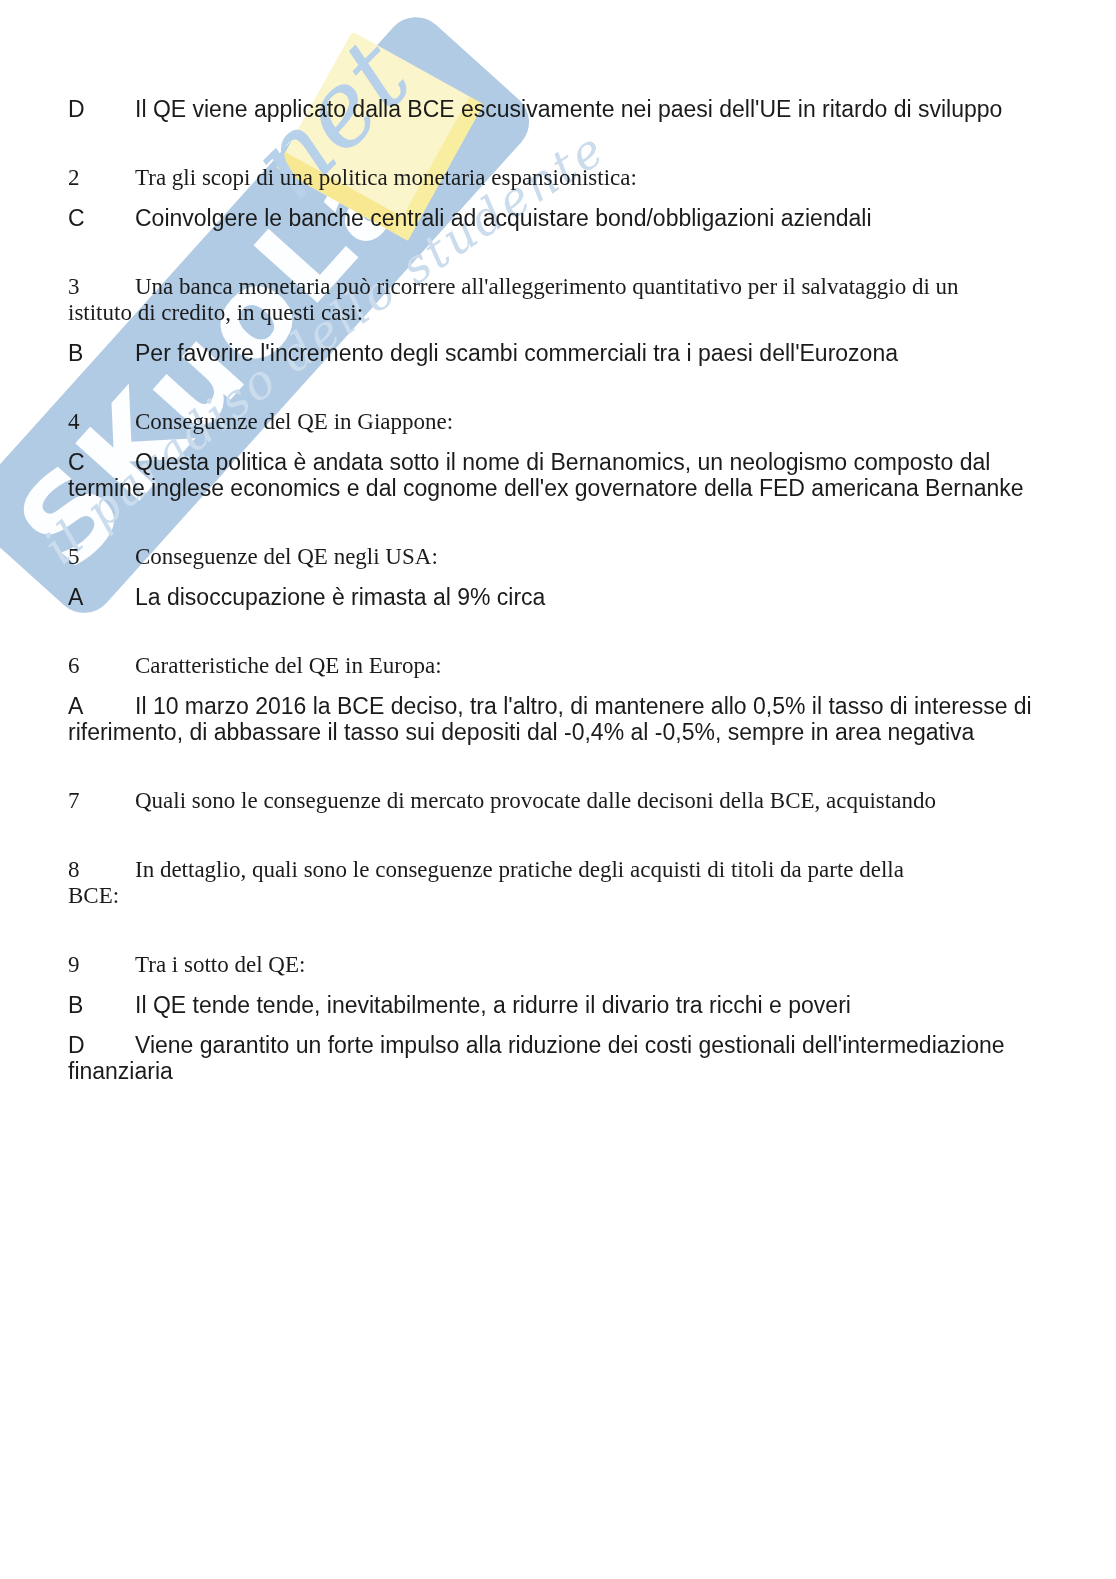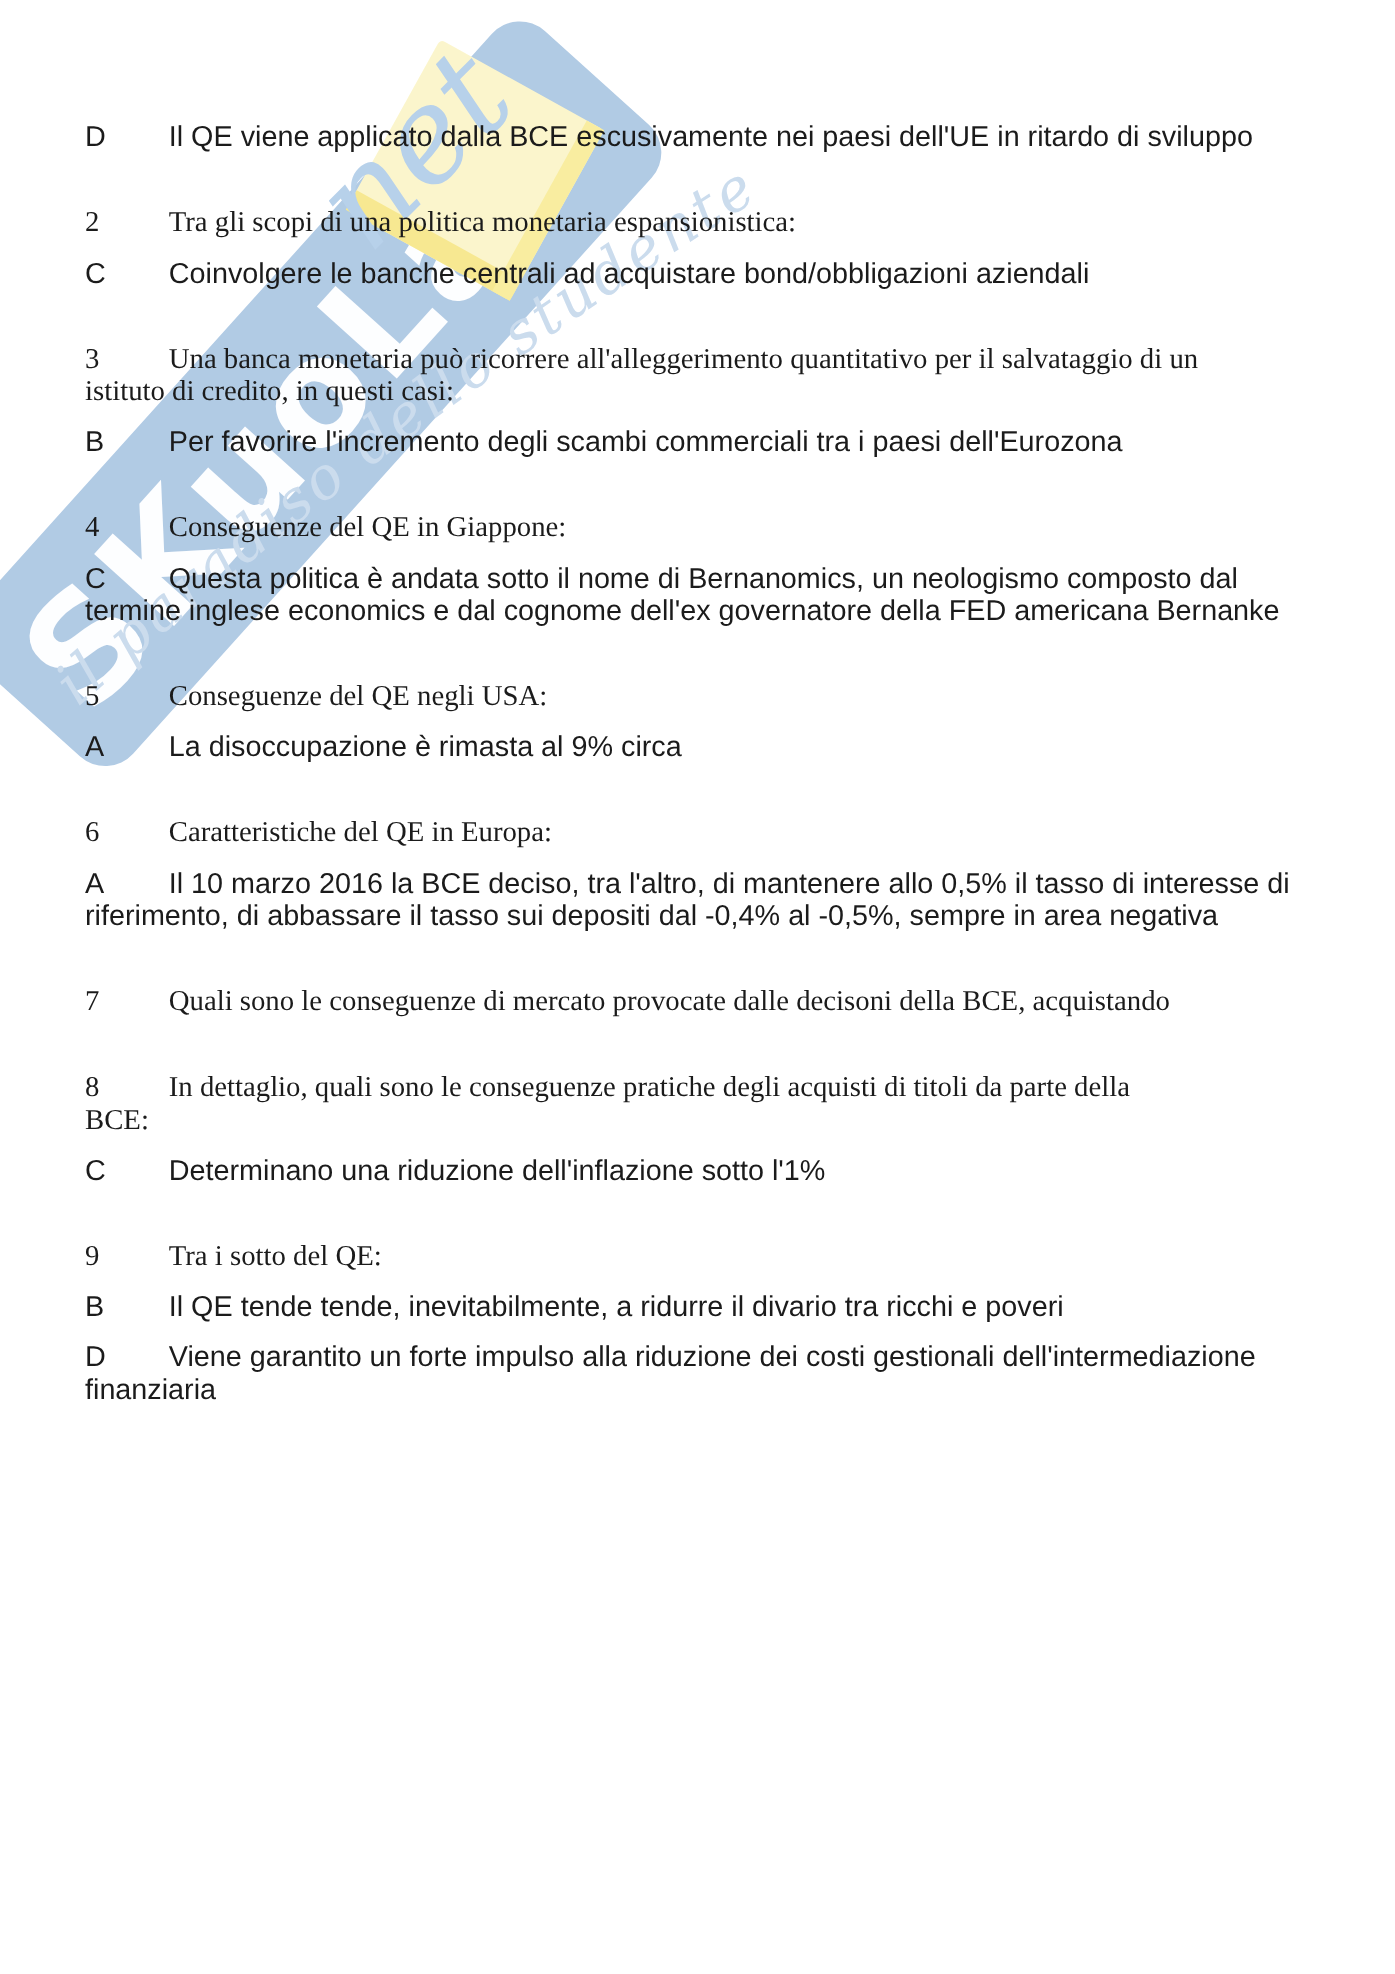--- a/index.html
+++ b/index.html
@@ -63,19 +63,18 @@
       <p class="qa sec"><span class="marker">3</span><span>Una banca monetaria può ricorrere all'alleggerimento quantitativo per il salvataggio di un</span><br><span>istituto di credito, in questi casi:</span></p>
       <p class="qa"><span class="marker">B</span><span>Per favorire l'incremento degli scambi commerciali tra i paesi dell'Eurozona</span></p>
       <p class="qa sec"><span class="marker">4</span><span>Conseguenze del QE in Giappone:</span></p>
       <p class="qa"><span class="marker">C</span><span>Questa politica è andata sotto il nome di Bernanomics, un neologismo composto dal</span><br><span>termine inglese economics e dal cognome dell'ex governatore della FED americana Bernanke</span></p>
       <p class="qa sec"><span class="marker">5</span><span>Conseguenze del QE negli USA:</span></p>
       <p class="qa"><span class="marker">A</span><span>La disoccupazione è rimasta al 9% circa</span></p>
       <p class="qa sec"><span class="marker">6</span><span>Caratteristiche del QE in Europa:</span></p>
       <p class="qa"><span class="marker">A</span><span>Il 10 marzo 2016 la BCE deciso, tra l'altro, di mantenere allo 0,5% il tasso di interesse di</span><br><span>riferimento, di abbassare il tasso sui depositi dal -0,4% al -0,5%, sempre in area negativa</span></p>
       <p class="qa sec"><span class="marker">7</span><span>Quali sono le conseguenze di mercato provocate dalle decisoni della BCE, acquistando</span><br></p>
       <p class="qa sec"><span class="marker">8</span><span>In dettaglio, quali sono le conseguenze pratiche degli acquisti di titoli da parte della</span><br><span>BCE:</span></p>
-      <p class="qa"><span class="marker">C</span><span>Determinano una riduzione dell'inflazione sotto l'1%</span></p>
       <p class="qa sec"><span class="marker">9</span><span>Tra i sotto del QE:</span></p>
       <p class="qa"><span class="marker">B</span><span>Il QE tende tende, inevitabilmente, a ridurre il divario tra ricchi e poveri</span></p>
       <p class="qa"><span class="marker">D</span><span>Viene garantito un forte impulso alla riduzione dei costi gestionali dell'intermediazione</span><br><span>finanziaria</span></p>
     </div>
 
 </div>
 
 </body></html>

